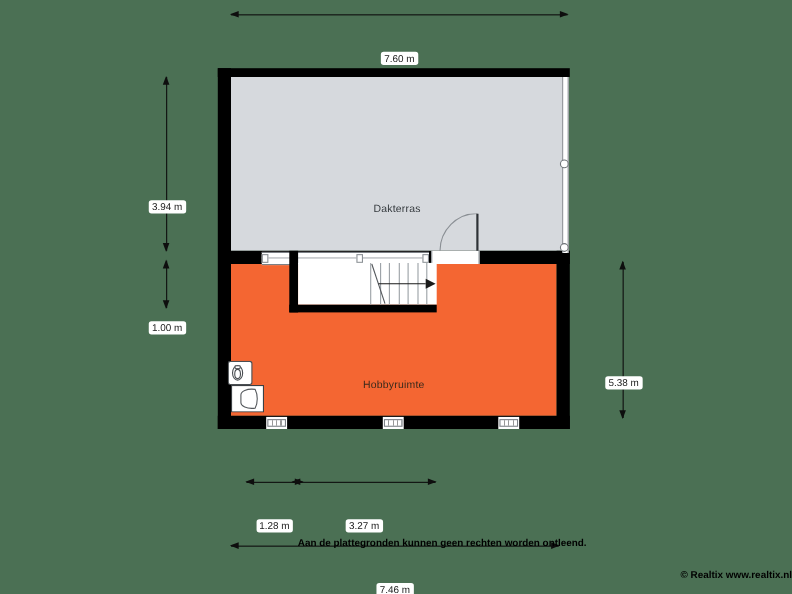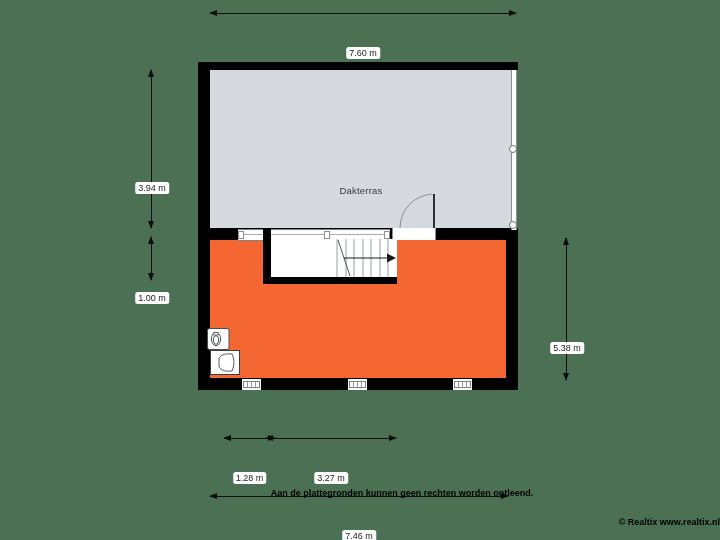--- a/index.html
+++ b/index.html
@@ -110,20 +110,21 @@
     <div class="win-inner"></div>
   </div>
   <div class="win" style="left:348px;top:379px;">
     <div class="win-inner"></div>
   </div>
   <div class="win" style="left:453px;top:379px;">
     <div class="win-inner"></div>
   </div>
 
   <div class="room-label" style="left:210px;top:144px;width:302px;">Dakterras</div>
+  <div class="room-label" style="left:210px;top:304px;width:296px;color:#3a2a1c;">Hobbyruimte</div>
 </div>
 
 <div class="dim dim-h" style="left:210px;top:13px;width:306px;">
   <span class="arr arr-l"></span>
   <span class="arr arr-r"></span>
   <span class="dim-label">7.60 m</span>
 </div>
 
 <div class="dim dim-v" style="left:151px;top:70px;height:158px;">
   <span class="arr arr-u"></span>

